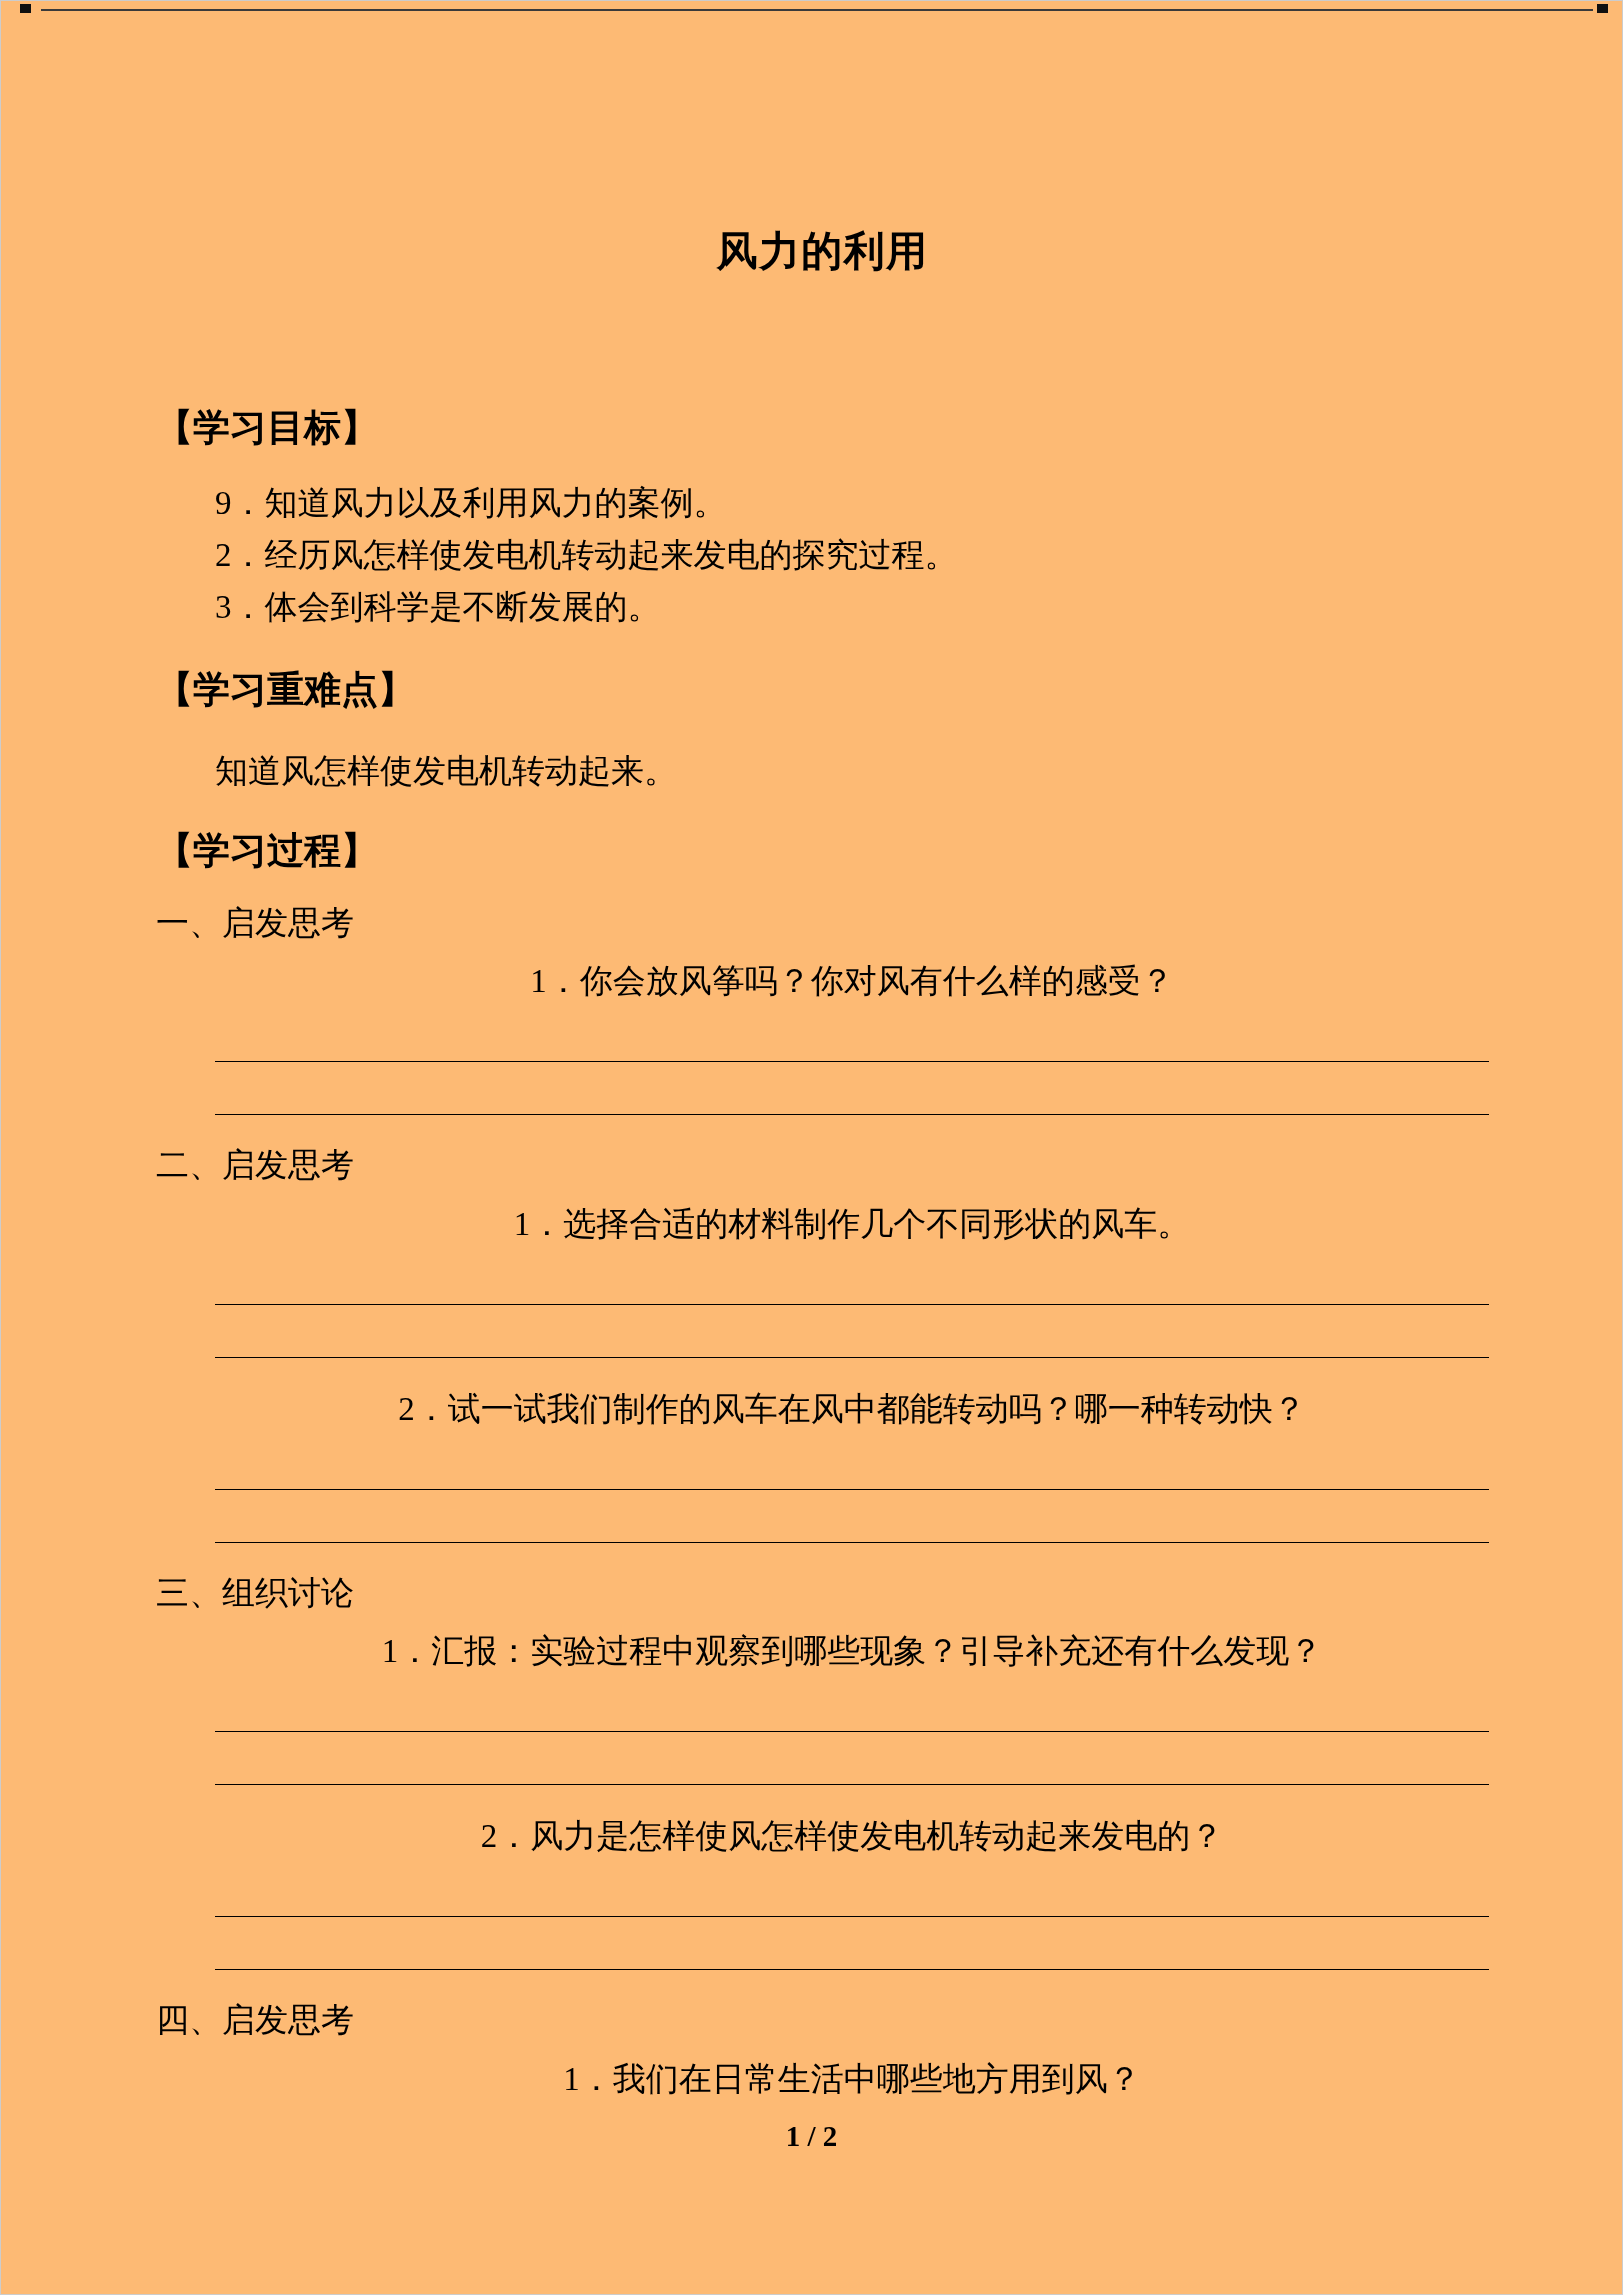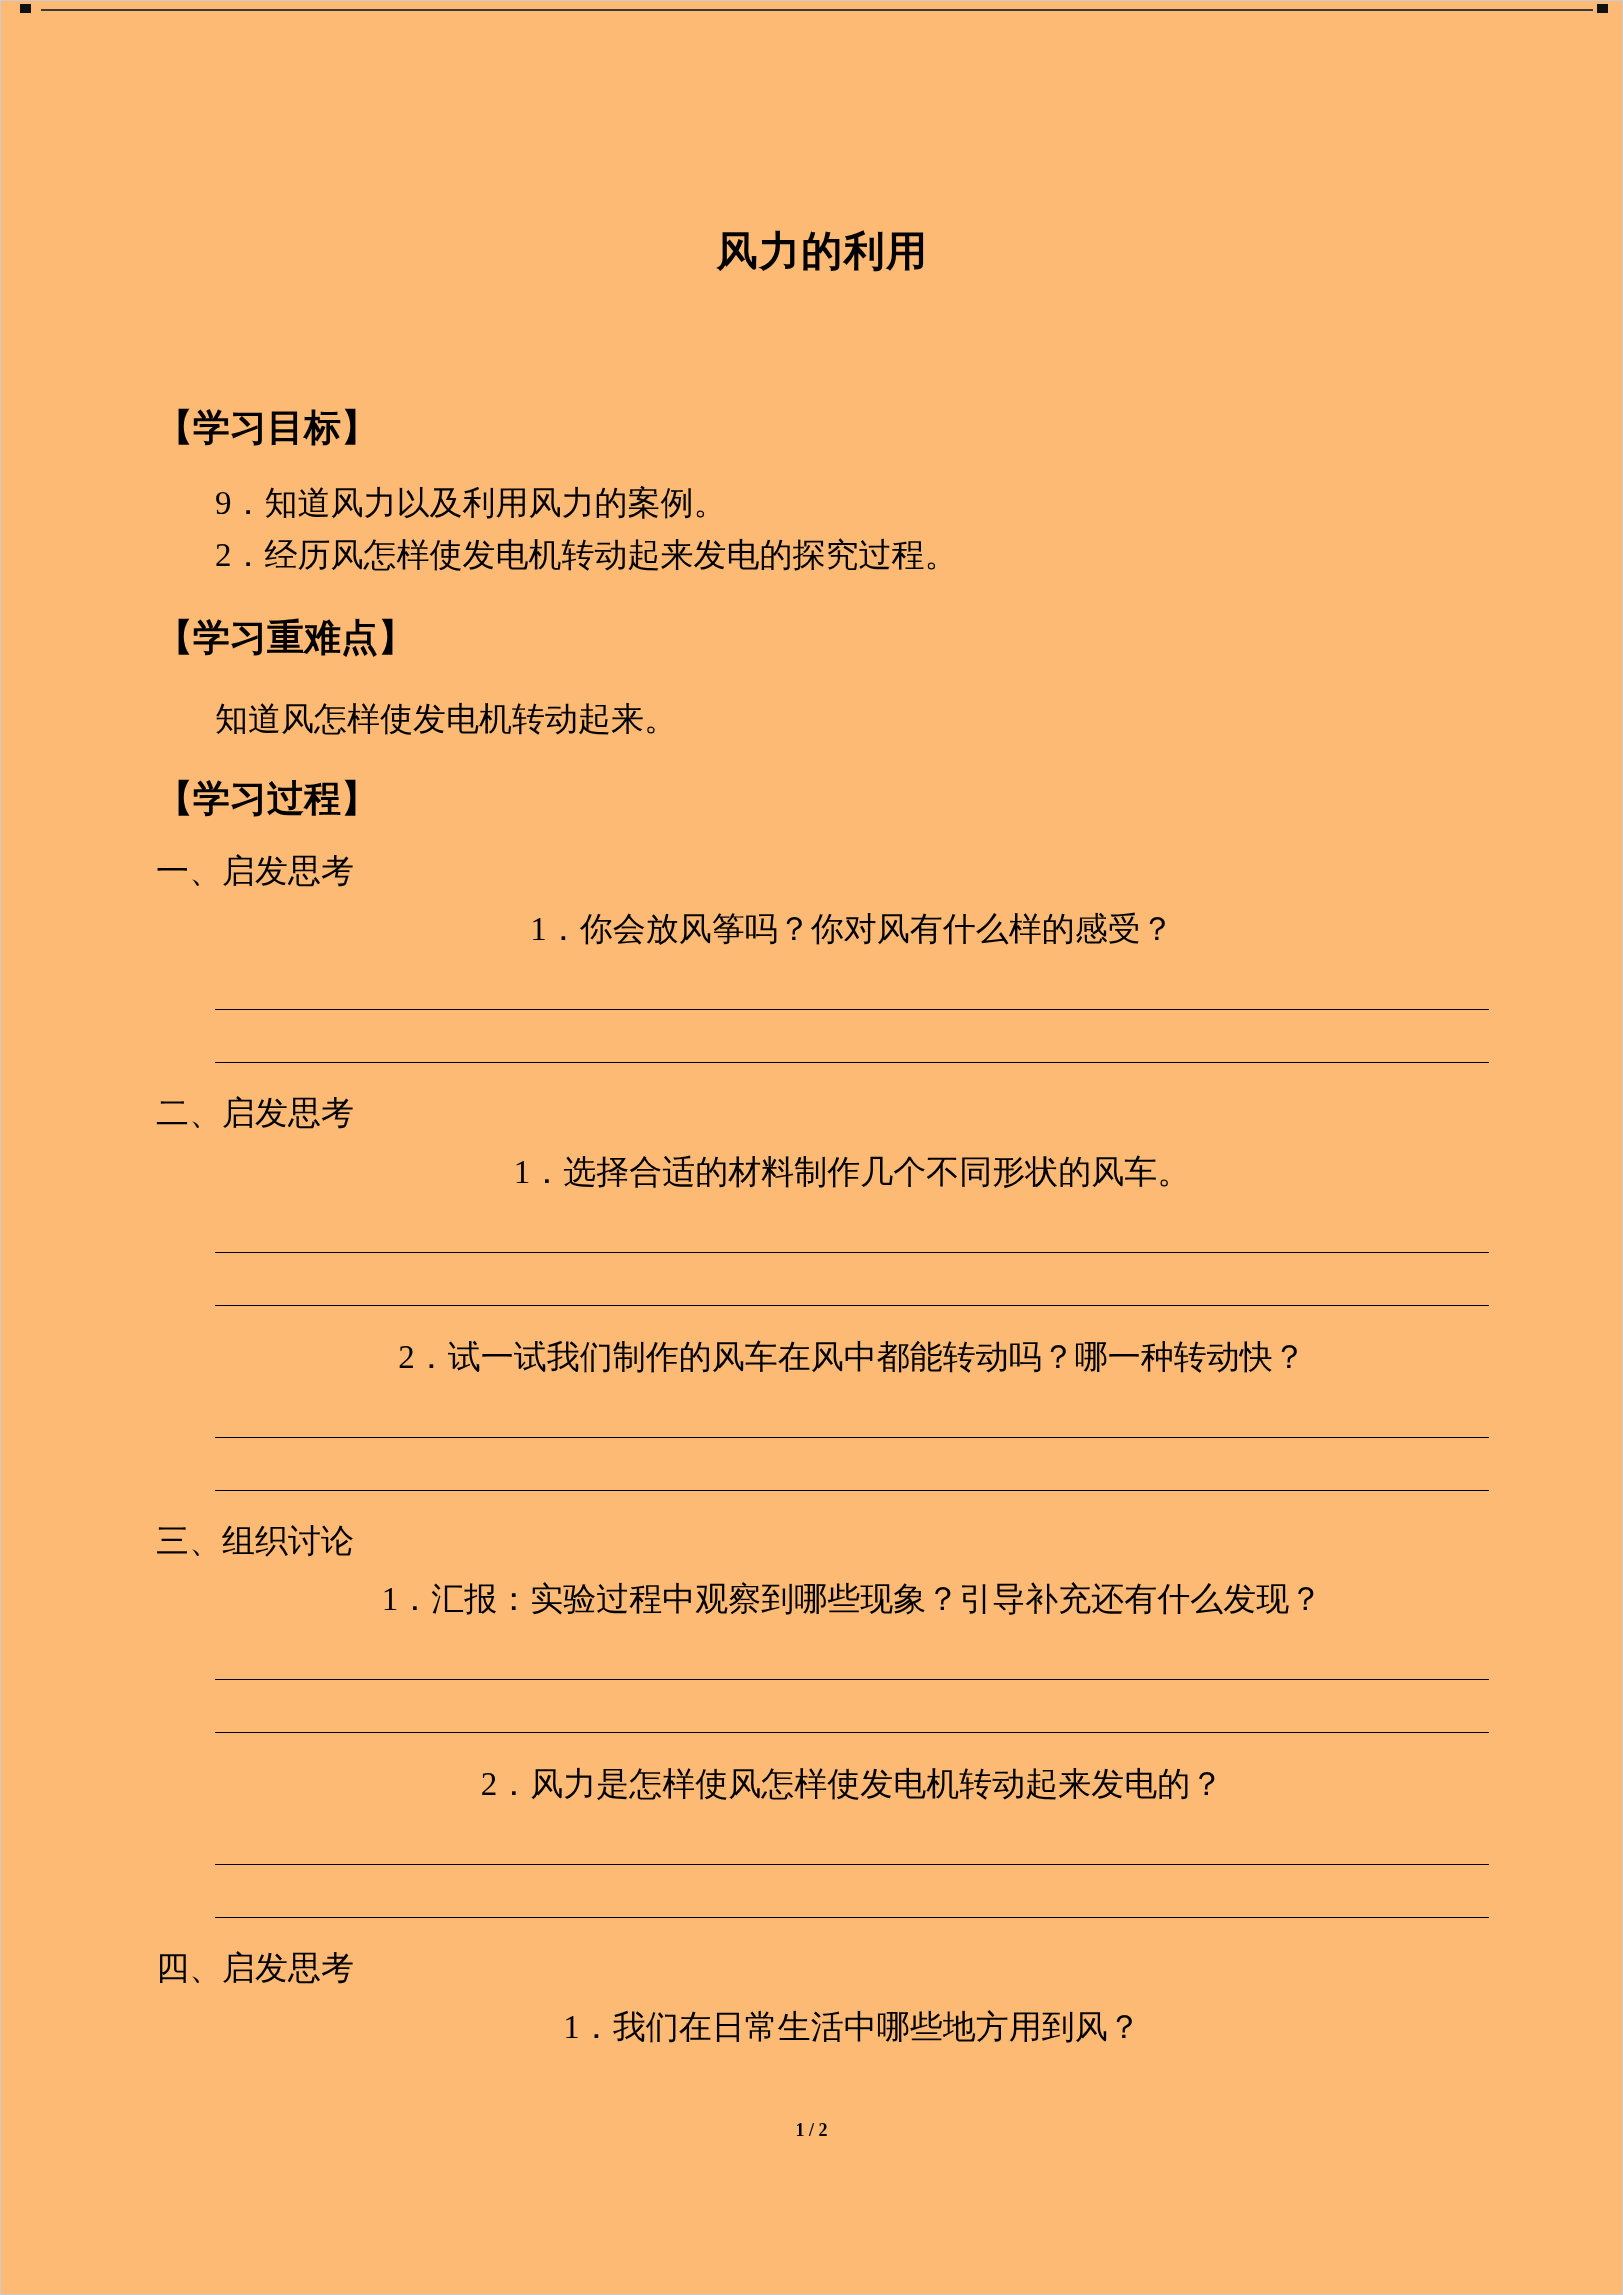--- a/index.html
+++ b/index.html
@@ -97,21 +97,21 @@
   }
   .answer-line.first  { margin-top: 59px; }
   .answer-line.second { margin-top: 52px; }
 
   .footer {
     position: absolute;
     top: 2119px;
     left: 0;
     width: 100%;
     text-align: center;
-    font-size: 18px;
+    font-size: 29px;
     font-weight: bold;
   }
 </style>
 </head>
 <body>
 
 <div class="page">
 
   <span class="corner-mark left"></span>
   <div class="top-rule"></div>
@@ -119,20 +119,21 @@
 
   <div class="content">
 
     <h1 class="doc-title">风力的利用</h1>
 
     <section>
       <h2 class="sec-heading mt-goals">【学习目标】</h2>
       <div class="items">
         <p class="item">9．知道风力以及利用风力的案例。</p>
         <p class="item">2．经历风怎样使发电机转动起来发电的探究过程。</p>
+        <p class="item">3．体会到科学是不断发展的。</p>
       </div>
     </section>
 
     <section>
       <h2 class="sec-heading mt-key">【学习重难点】</h2>
       <p class="body-text">知道风怎样使发电机转动起来。</p>
     </section>
 
     <section>
       <h2 class="sec-heading mt-process">【学习过程】</h2>

